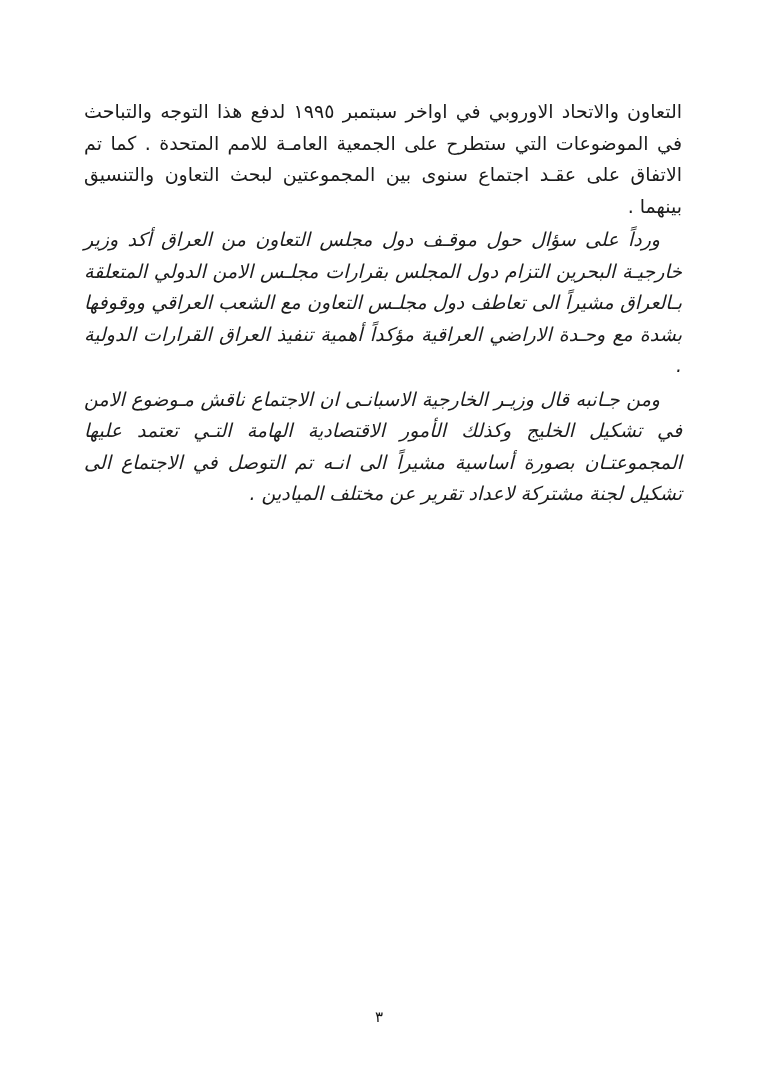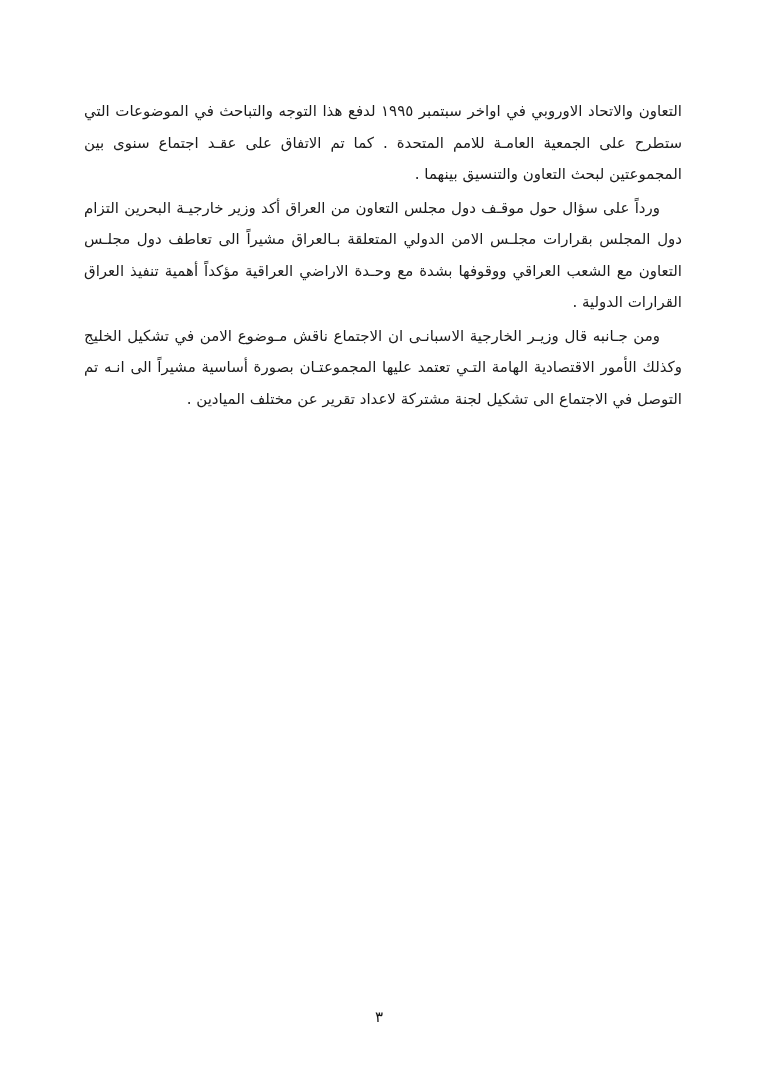--- a/index.html
+++ b/index.html
@@ -18,30 +18,31 @@
     color: #1b1b1b;
   }
   .text-block {
     position: absolute;
     top: 96px;
     right: 76px;
     width: 598px;
     direction: rtl;
     unicode-bidi: embed;
     text-align: justify;
-    font-size: 15px;
+    font-size: 19px;
     line-height: 31.5px;
     letter-spacing: 0.1px;
   }
   .para {
     margin: 0 0 2px 0;
     text-align: justify;
   }
   .para.indent {
     text-indent: 22px;
+    font-style: italic;
   }
   .page-number {
     position: absolute;
     top: 1008px;
     left: 0;
     width: 100%;
     text-align: center;
     direction: rtl;
     font-size: 15px;
     color: #111111;

